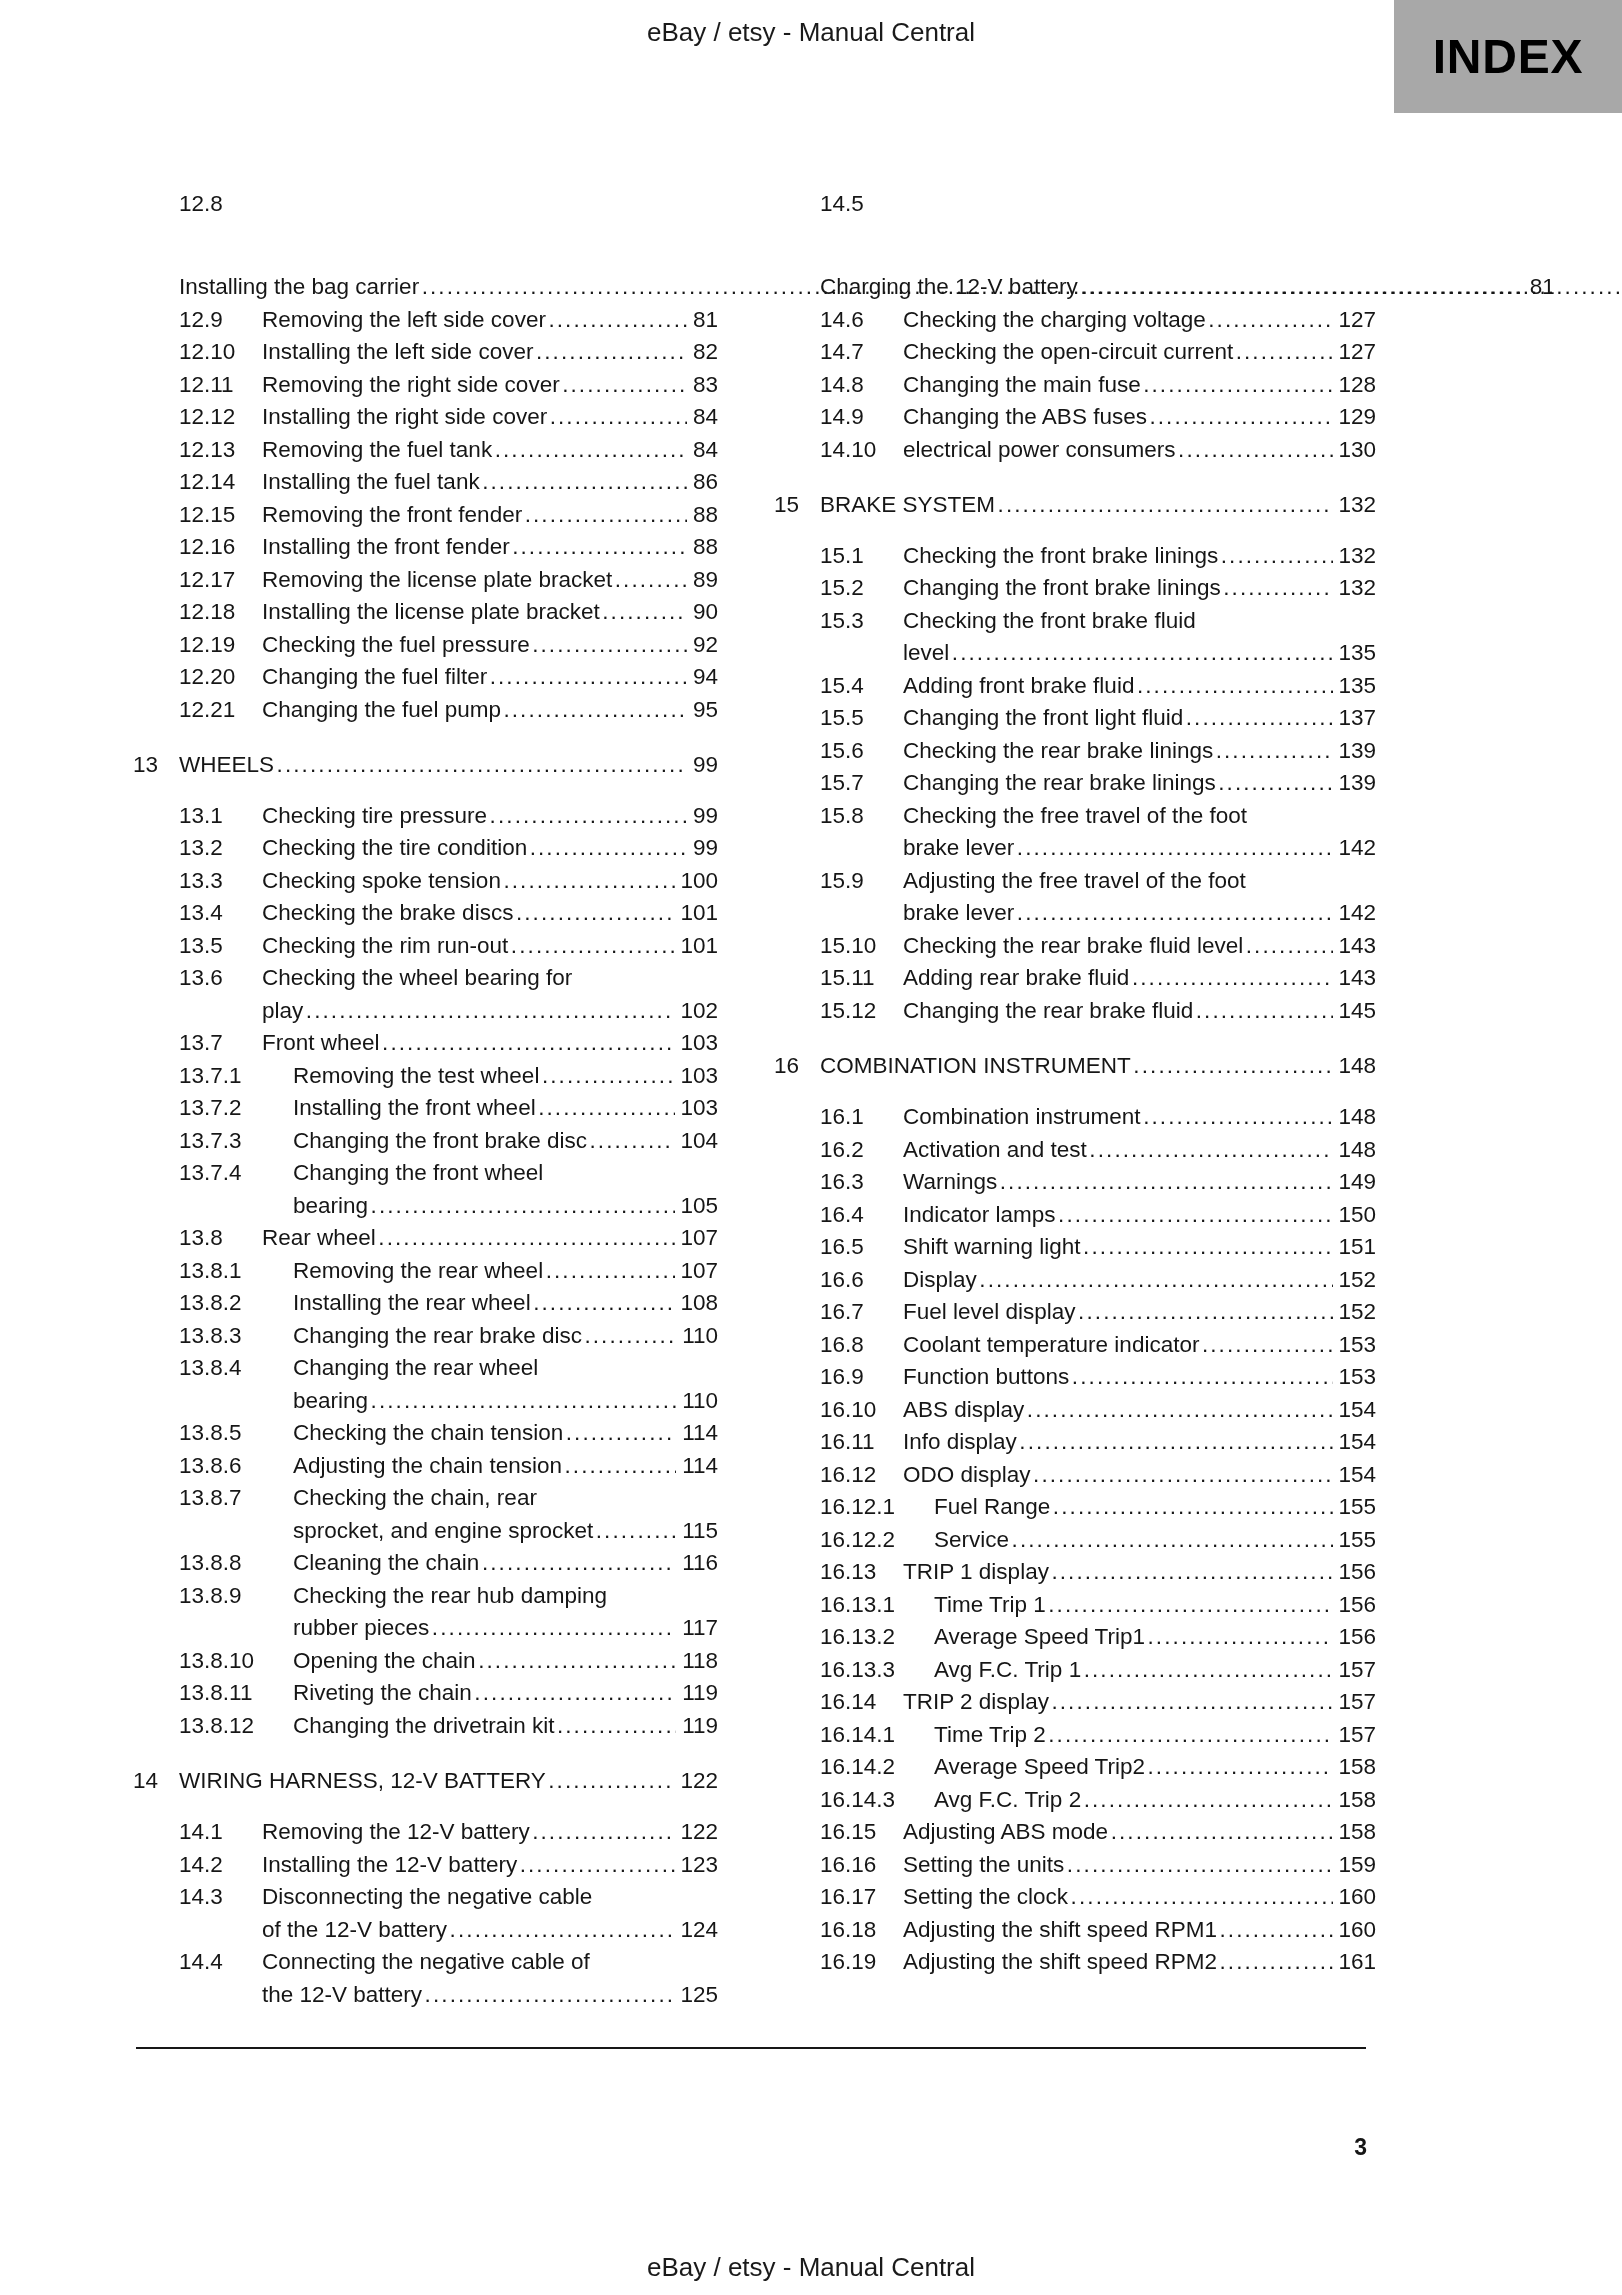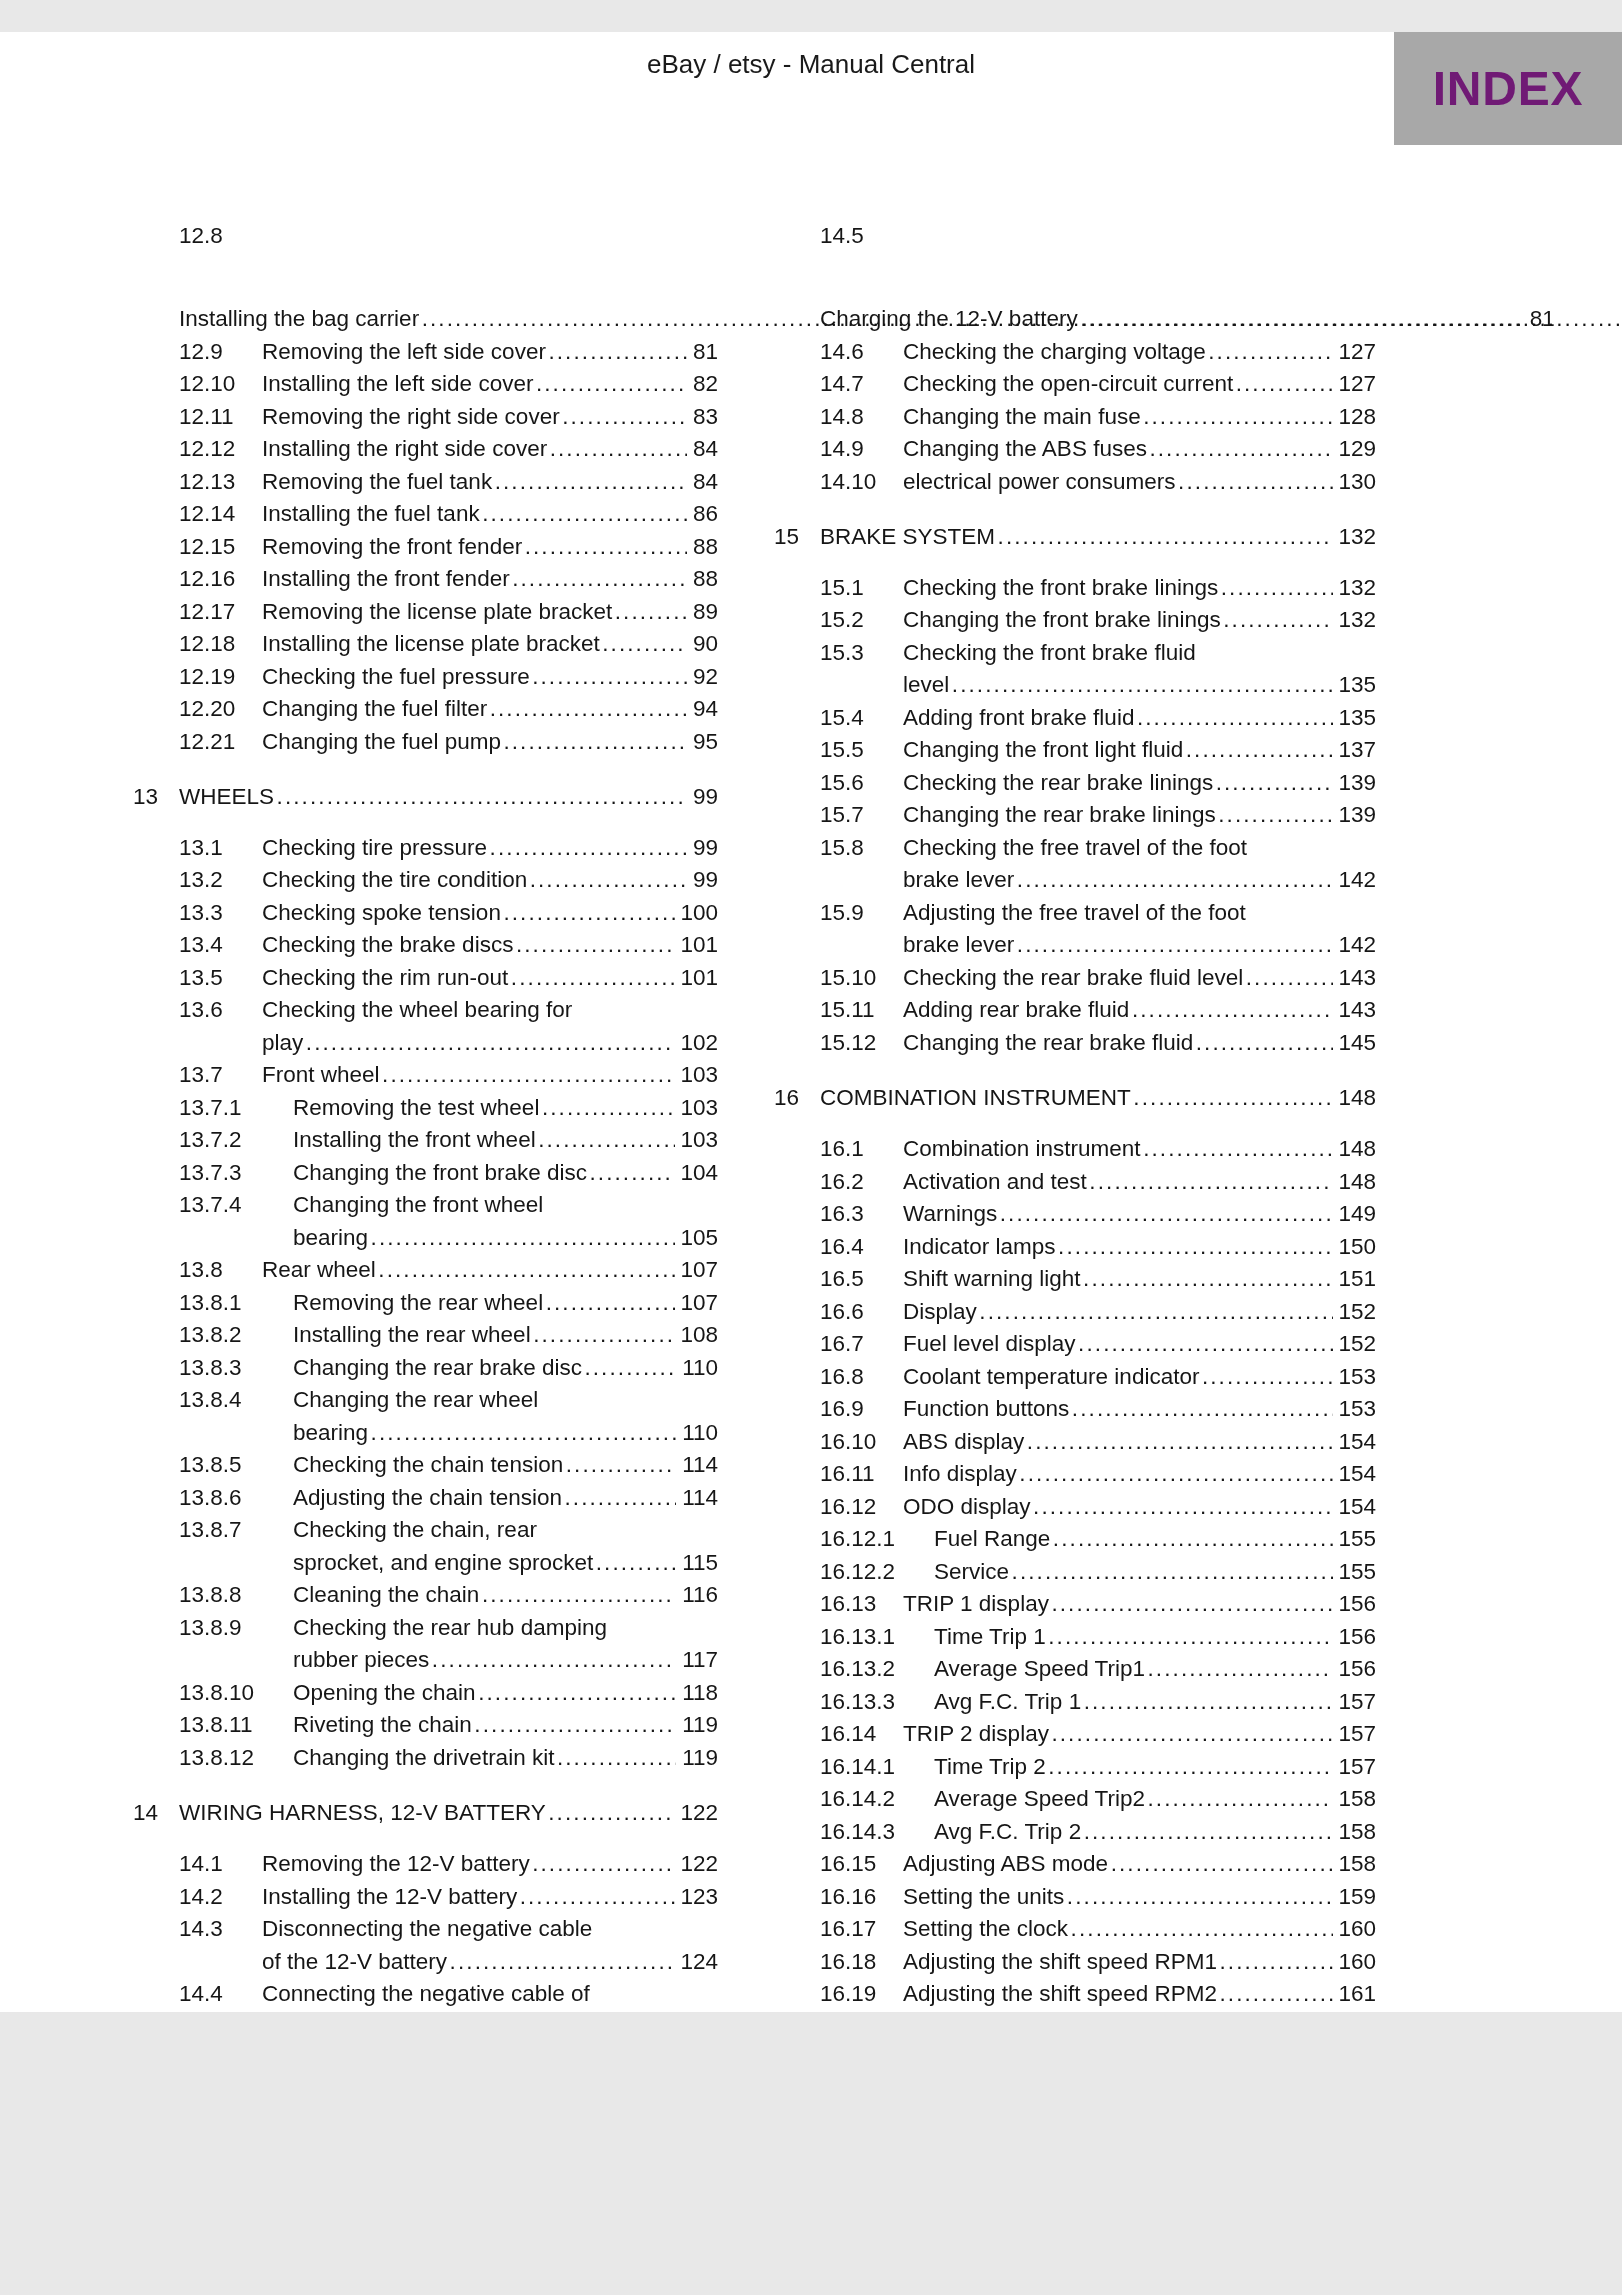--- a/index.html
+++ b/index.html
@@ -1,28 +1,28 @@
 <!DOCTYPE html>
 <html style="font-size:13.3px"><head>
 <meta charset="utf-8">
 <style>
   html,body{margin:0;padding:0;background:#e8e8e8;}
   .page{
-    position:relative;width:1622px;height:1980px;background:#ffffff;
-    font-family:"Liberation Sans",sans-serif;color:#161616;overflow:hidden;margin-top:32px;
+    position:relative;width:1622px;height:2295px;background:#ffffff;
+    font-family:"Liberation Sans",sans-serif;color:#161616;overflow:hidden;
   }
   .header-title{
     position:absolute;top:16.7px;left:0;width:1622px;text-align:center;
     font-size:26px;color:#1a1a1a;
   }
   .index-tab{
     position:absolute;top:0;left:1394px;width:228px;height:113px;
     background:#a8a8a8;display:flex;align-items:center;justify-content:center;
   }
-  .index-tab span{font-size:48px;font-weight:bold;color:#701a75;letter-spacing:0.8px;}
+  .index-tab span{font-size:48px;font-weight:bold;color:#000000;letter-spacing:0.8px;}
   .col{position:absolute;top:188px;font-size:22.5px;line-height:32.5px;}
   .col-left{left:133px;width:585px;}
   .col-right{left:774px;width:602px;}
   .row{display:flex;align-items:flex-start;}
   .row .num{flex:0 0 83px;}
   .row.lvl0 .num{flex:0 0 46px;}
   .row.lvl2 .num{flex:0 0 114px;}
   .row.lvl1,.row.lvl2{padding-left:46px;}
   .row.lvl0{margin-top:23px;margin-bottom:18.3px;}
   .row.first{margin-top:0;flex-direction:column;}

